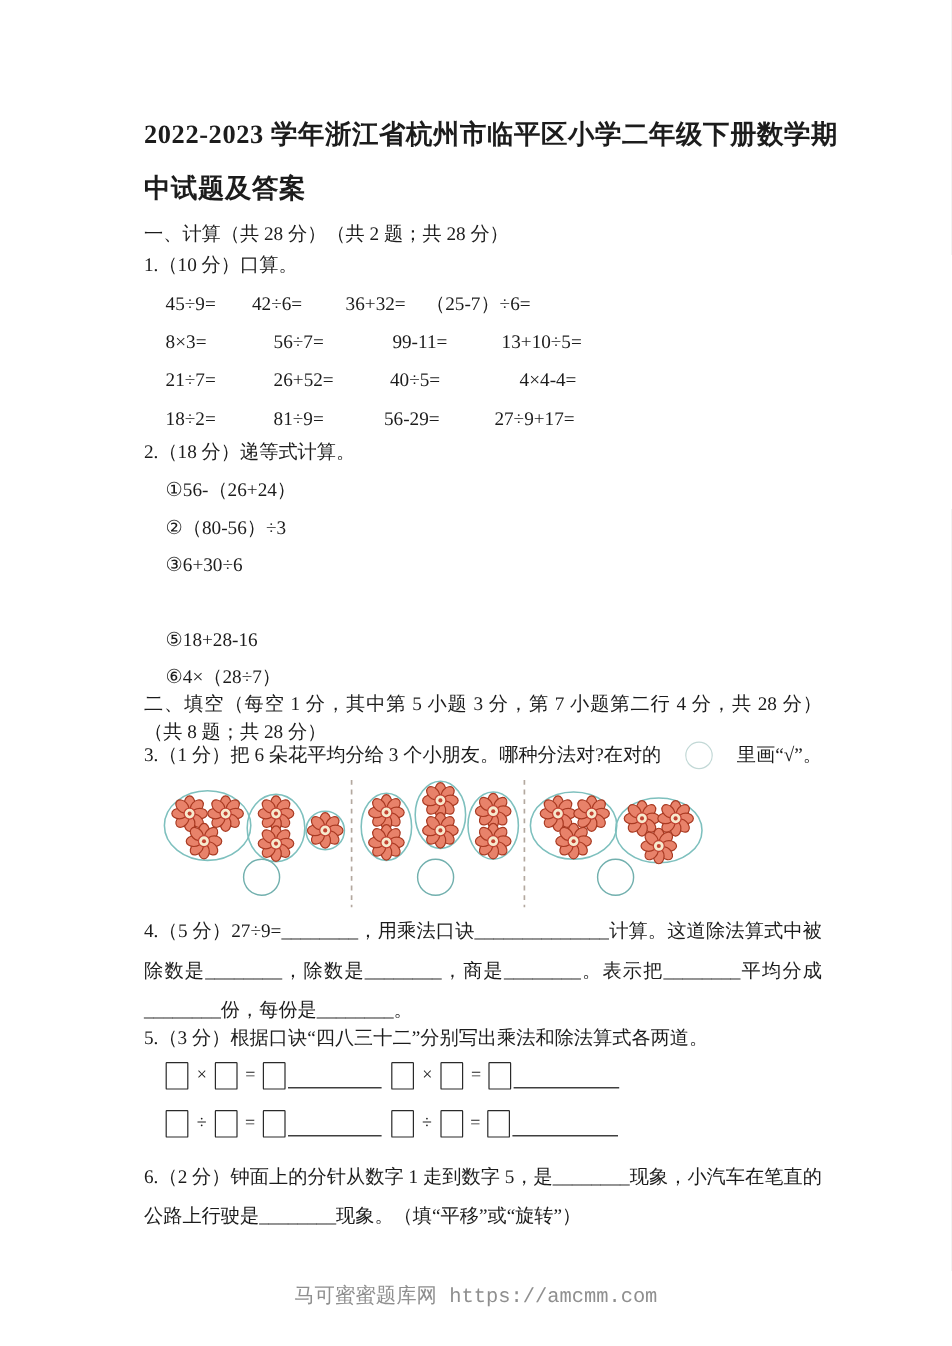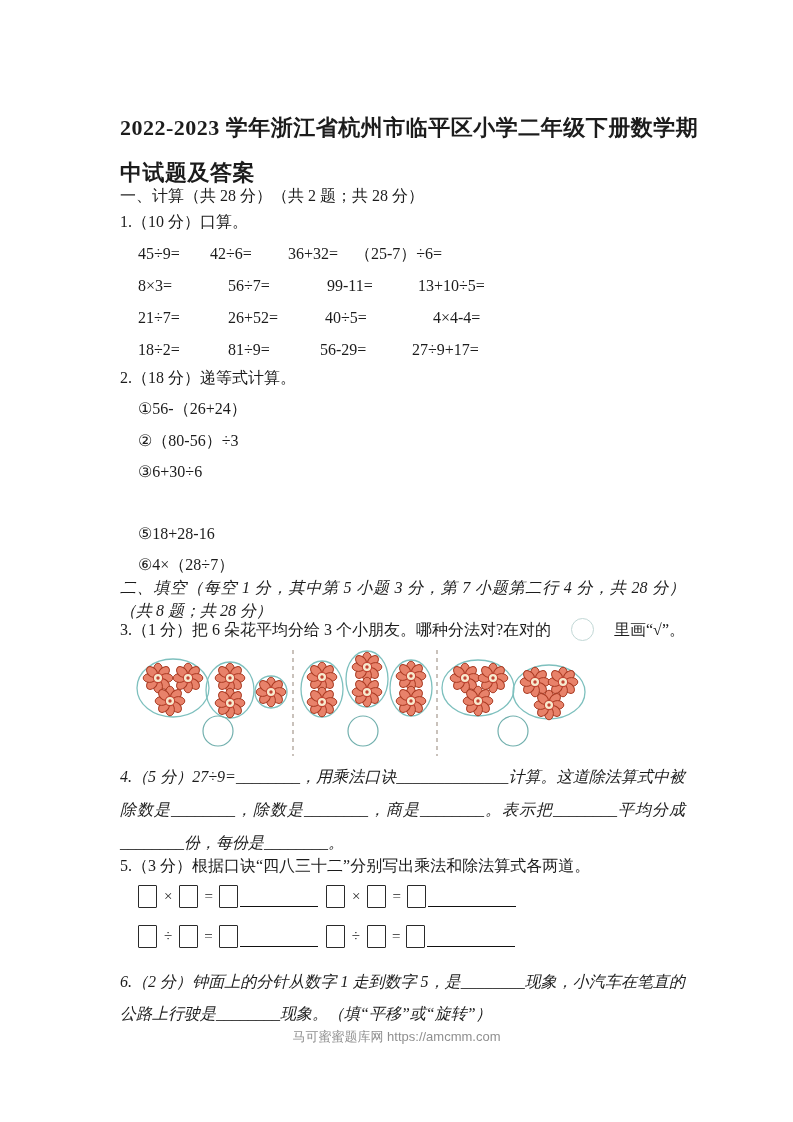--- a/index.html
+++ b/index.html
@@ -1,20 +1,20 @@
 <!DOCTYPE html>
 <html style="--ink: #1c1c1c; --ellipseStroke: #7ec0be; --petal: #e8826a; --petalStroke: #a93a22; --flowerCenter: #f7e9cd; --flowerRing: #c24434; --divider: #b3a89f; --answerCircle: #72b0ae; --inlineCircle: #c2d8d6; --footerText: #8f8f8f;"><head>
 <meta charset="utf-8">
 <style>
   html,body{margin:0;padding:0;background:#e8e8e8;}
   .page{position:relative;width:793px;height:1122px;background:#ffffff;margin:0 auto;
         font-family:"Liberation Serif","DejaVu Serif",serif;color:var(--ink,#1c1c1c);overflow:hidden;}
   .bl{position:absolute;left:120px;width:565px;font-size:16px;line-height:22px;}
-  .title{top:90px;width:596px;font-size:22px;line-height:45px;font-weight:bold;letter-spacing:.5px;}
-  .para{text-align:justify;font-style:italic;}
+  .title{top:74px;width:596px;font-size:22px;line-height:45px;font-weight:bold;letter-spacing:.5px;}
+  .para{text-align:justify;}
   .oralrow{height:20px;}
   .oi{position:absolute;top:0;white-space:nowrap;}
   .step{padding-left:18px;}
   .q3row{display:flex;align-items:center;justify-content:space-between;}
   .circle-inline{flex:0 0 auto;width:21px;height:21px;border:1.5px solid var(--inlineCircle,#c2d8d6);
         border-radius:50%;margin:0 8px;}
   .q5row{display:flex;align-items:center;padding-left:18px;height:24px;}
   .box{flex:0 0 auto;width:17px;height:21px;border:1.6px solid #2a2a2a;border-radius:1px;background:#fff;}
   .op{flex:0 0 auto;margin:0 7px;font-size:15px;}
   .eq{margin:0 6px;}
@@ -22,22 +22,22 @@
   .w78{width:78px;}
   .w88{width:88px;margin-right:0;}
   .sep{flex:0 0 auto;width:8px;}
   .figure{position:absolute;left:125px;top:648px;}
   .grp{fill:none;stroke:var(--ellipseStroke,#7ec0be);stroke-width:1.3;}
   .ansc{fill:none;stroke:var(--answerCircle,#72b0ae);stroke-width:1.2;}
   .divline{stroke:var(--divider,#b3a89f);stroke-width:1.4;stroke-dasharray:4 4;}
   .petals ellipse{fill:var(--petal,#e8826a);stroke:var(--petalStroke,#a93a22);stroke-width:1;}
   .fcenter{fill:var(--flowerCenter,#f7e9cd);stroke:var(--flowerRing,#c24434);stroke-width:1.1;}
   .fdot{fill:var(--flowerRing,#c24434);}
-  .footer{position:absolute;top:1028px;left:0;width:793px;text-align:center;
-        font-family:Liberation Sans, sans-serif;font-size:13px;color:var(--footerText,#8f8f8f);}
+  .footer{position:absolute;top:1068px;left:0;width:793px;text-align:center;
+        font-family:Liberation Mono, monospace;font-size:17px;color:var(--footerText,#8f8f8f);}
 </style>
 </head>
 <body>
 
 <main class="page">
 
   <h1 class="bl title">2022-2023 学年浙江省杭州市临平区小学二年级下册数学期中试题及答案</h1>
 
   <div class="bl" style="top:185px">一、计算（共 28 分）（共 2 题；共 28 分）</div>
 

